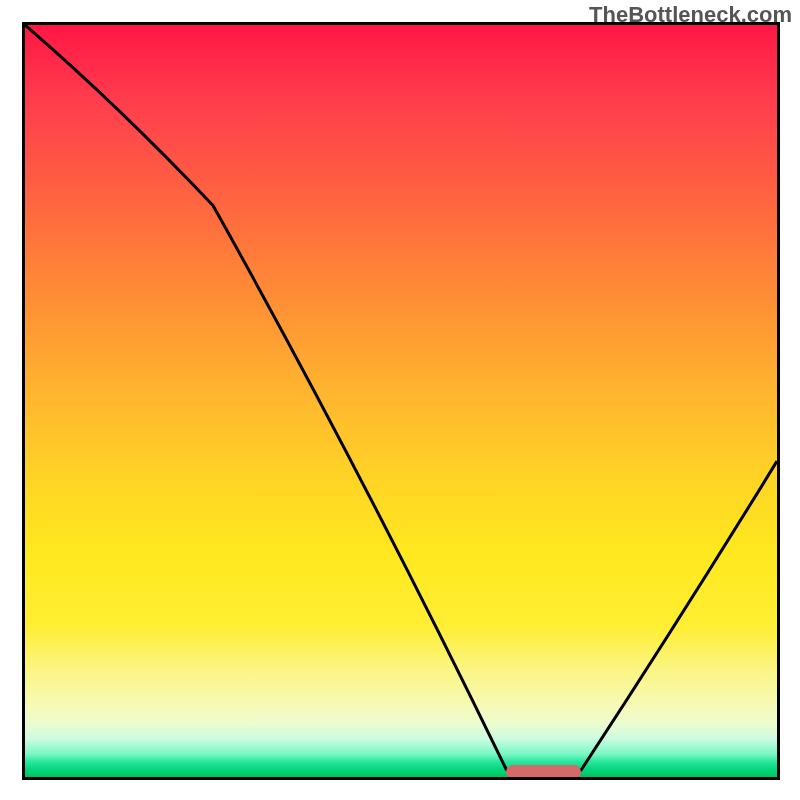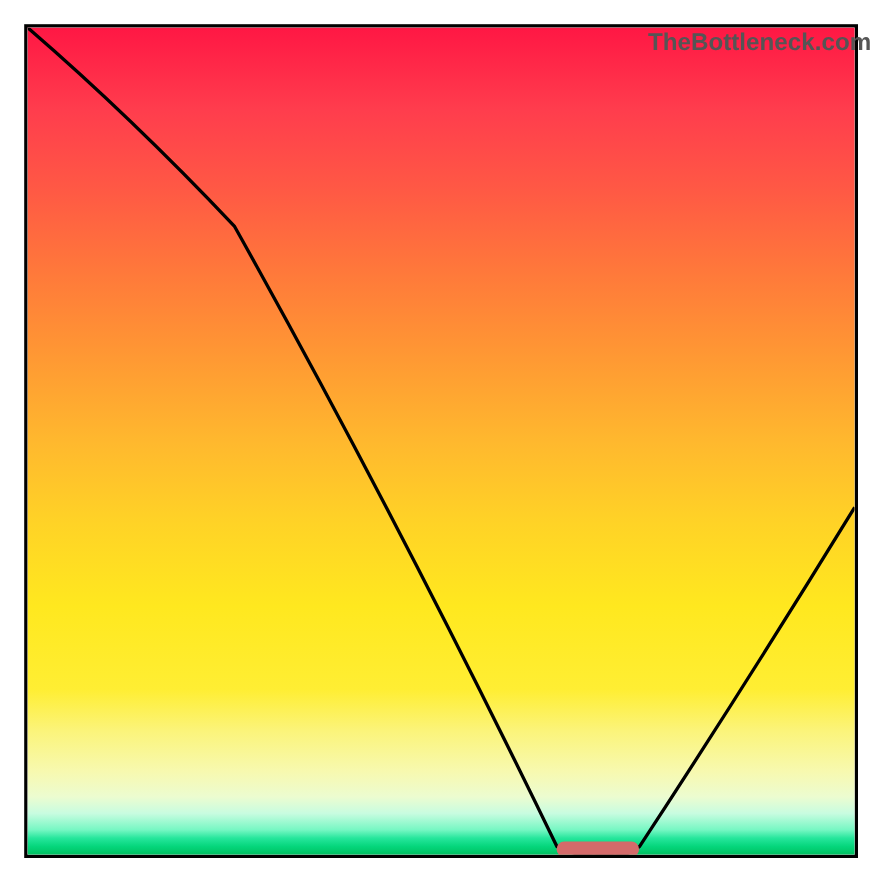--- a/index.html
+++ b/index.html
@@ -16,21 +16,20 @@
     height: 800px;
   }
   .watermark {
     position: absolute;
     top: 2px;
     right: 8px;
     font-size: 22px;
     font-weight: bold;
     color: #555555;
     z-index: 10;
-    margin-top: 23px;
   }
   .plot-area {
     position: absolute;
     left: 22px;
     top: 22px;
     width: 758px;
     height: 758px;
     border: 3px solid #000000;
     box-sizing: border-box;
     overflow: hidden;

